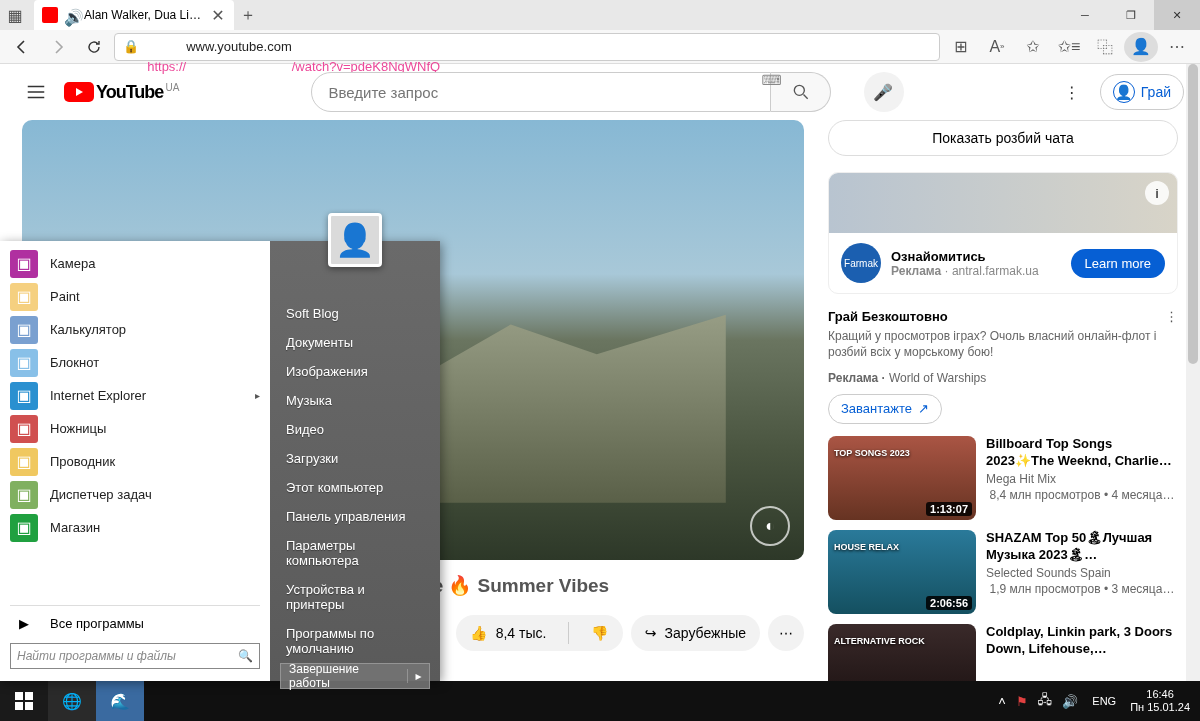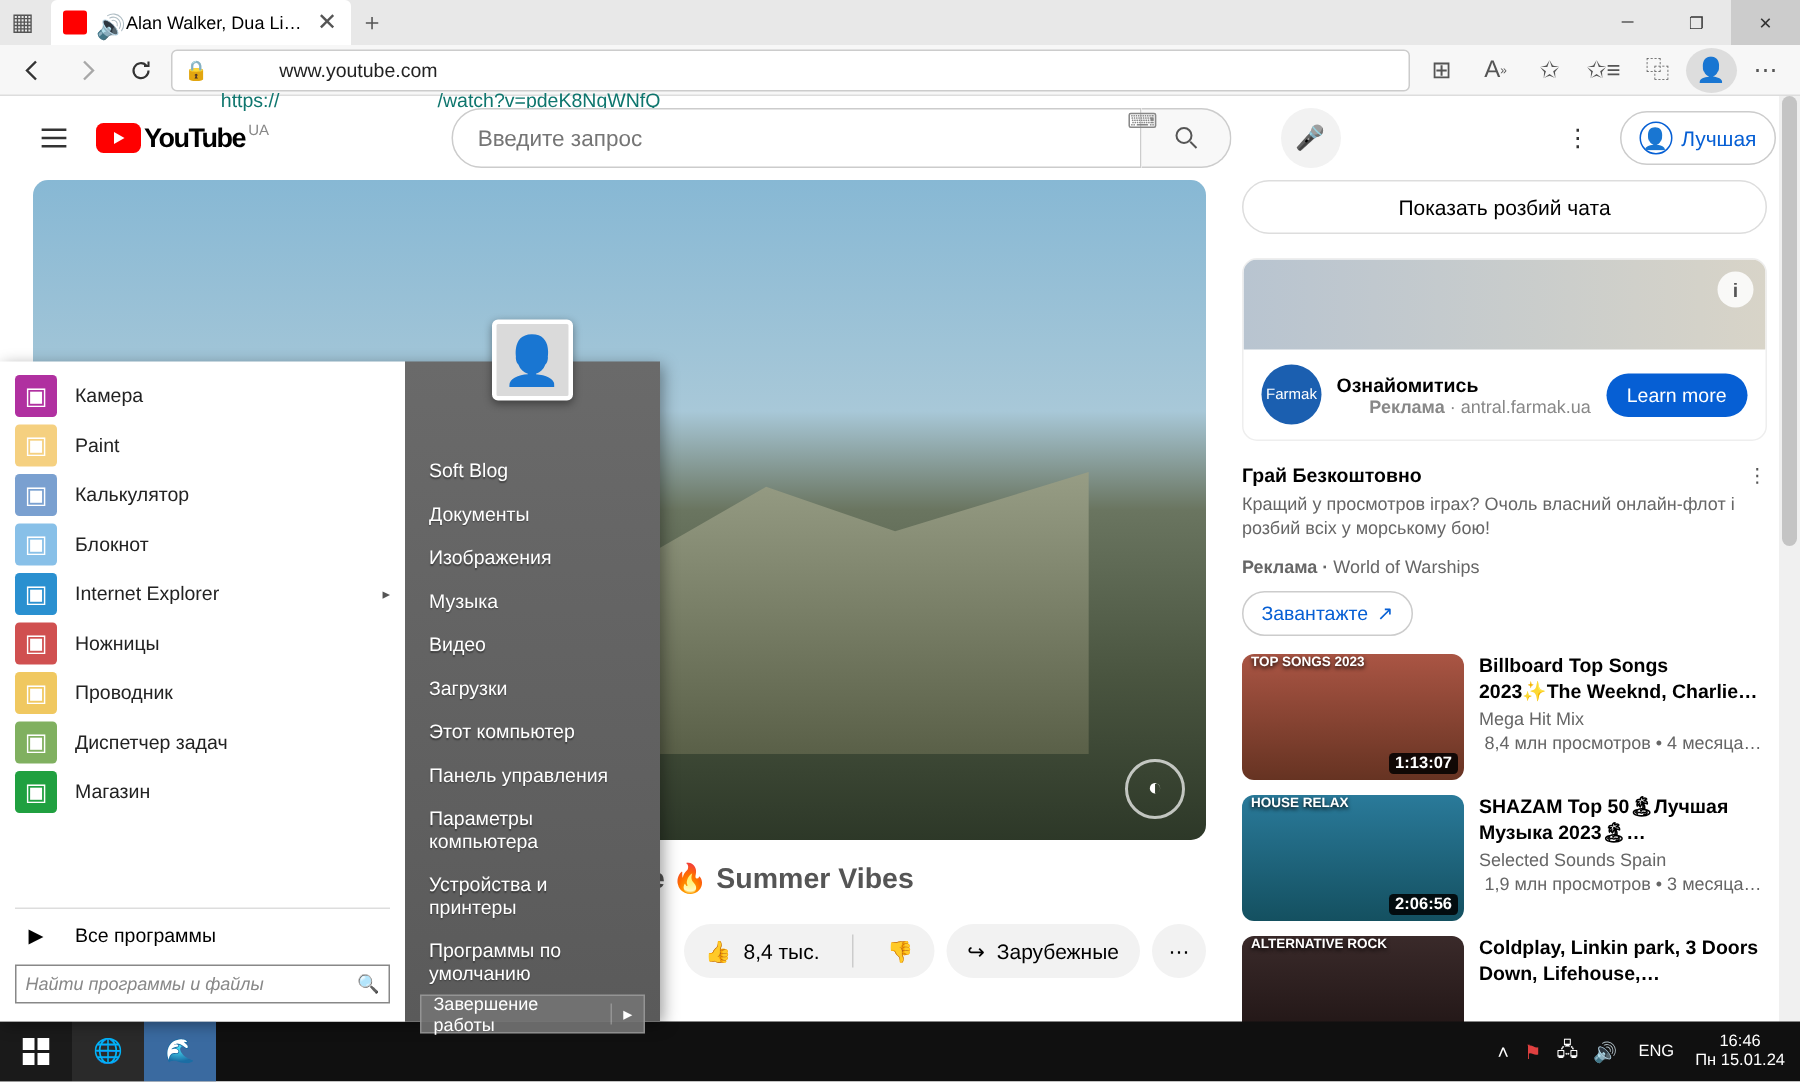--- a/index.html
+++ b/index.html
@@ -15,21 +15,21 @@
 .tab-close { width: 16px; text-align: center; color: #555; margin-left:4px; }
 .newtab { width: 28px; text-align: center; color: #555; font-size: 16px; }
 .winctrl { margin-left: auto; display: flex; }
 .winctrl div { width: 46px; height: 30px; display: flex; align-items: center; justify-content: center; color: #333; font-size: 11px; }
 .winctrl .close { background:#ccc; }
 
 .addrbar { height: 34px; display: flex; align-items: center; padding: 0 6px; gap: 4px; border-bottom: 1px solid #ddd; background:#f7f7f7;}
 .navbtn { width: 32px; height: 30px; display: flex; align-items: center; justify-content: center; color: #555; border-radius:4px;}
 .addr { flex: 1; height: 28px; border: 1px solid #ccc; border-radius: 4px; display: flex; align-items: center; padding: 0 8px; font-size: 13px; color: #555; background:#fff;}
 .addr .lock{margin-right:8px; color:#777;}
-.addr .url-dim{color:#0f766e;margin-top:40px;}
+.addr .url-dim{color:#ec4899;margin-top:40px;}
 .addr .url-dark{color:#222;}
 .rightbtns{display:flex; gap:2px;}
 .rightbtns div{width:34px; height:30px; display:flex; align-items:center; justify-content:center; color:#555;}
 .avatar-btn{width:28px;height:28px;border-radius:50%;background:#ddd;display:flex;align-items:center;justify-content:center;}
 
 
 .yt-header { height: 56px; display: flex; align-items: center; padding: 0 16px; }
 .yt-menu { width: 40px; height: 40px; display: flex; align-items: center; justify-content: center; color:#333;}
 .yt-logo { display: flex; align-items: center; margin-left: 8px; position:relative;}
 .yt-logo .play { width: 30px; height: 20px; background: #f00; border-radius: 5px; display: flex; align-items: center; justify-content: center; }
@@ -66,21 +66,21 @@
 
 .side-col { width: 350px; }
 .chat-btn { width: 100%; height: 36px; border: 1px solid #ddd; border-radius: 18px; display: flex; align-items: center; justify-content: center; font-size: 14px; margin-bottom: 16px; }
 .ad-box { border: 1px solid #eee; border-radius: 10px; overflow: hidden; margin-bottom: 14px; }
 .ad-banner { height: 60px; background: linear-gradient(90deg,#b8c4d0,#d8d4c8); position:relative;}
 .ad-info-icon{position:absolute;right:8px;top:8px;width:24px;height:24px;background:rgba(255,255,255,.85);border-radius:50%;display:flex;align-items:center;justify-content:center;font-size:13px;font-weight:bold;color:#555;}
 .ad-body { display: flex; align-items: center; padding: 10px 12px; gap: 10px; }
 .ad-avatar { width: 40px; height: 40px; border-radius: 50%; background: #1b5fb0; color:#fff; font-size:10px; display:flex;align-items:center;justify-content:center;}
 .ad-txt { flex: 1; font-size: 13px; }
 .ad-txt .t1{font-weight:600;}
-.ad-txt .t2{color:#888; font-size:12px;text-align:right;}
+.ad-txt .t2{color:#888; font-size:12px;}
 .ad-cta { background: #065fd4; color: #fff; border-radius: 16px; padding: 7px 14px; font-size: 13px; }
 
 .promo { display: flex; gap: 10px; margin-bottom: 12px; }
 .promo-thumb { width: 148px; height: 148px; border-radius: 8px; background: linear-gradient(#0a3a5a,#0a2a4a); position: relative; overflow:hidden; flex-shrink:0;}
 .promo-thumb .ws{position:absolute;bottom:6px;left:0;right:0;text-align:center;color:#fff;font-weight:900;font-size:14px;text-shadow:0 1px 2px #000;}
 .promo-thumb .ws2{font-size:9px;letter-spacing:1px;}
 .promo-meta { font-size: 13px; line-height:1.35; position:relative; flex:1;}
 .promo-meta .title { font-weight: 600; }
 .promo-meta .sub { color: #666; font-size: 12px; margin-top:2px;}
 .promo-meta .adlabel { color:#666; font-size:12px; font-weight:600; margin-top:10px;}
@@ -91,21 +91,21 @@
 .rec-thumb { width: 148px; height: 84px; border-radius: 8px; background: #345; position: relative; flex-shrink:0; overflow:hidden;}
 .rec-thumb.a{background:linear-gradient(#a54,#632);}
 .rec-thumb.b{background:linear-gradient(#2a7a9a,#145060);}
 .rec-thumb.c{background:linear-gradient(#3a2a2a,#1a1010);}
 .rec-dur { position: absolute; right: 4px; bottom: 4px; background: rgba(0,0,0,.85); color: #fff; font-size: 11px; padding: 1px 4px; border-radius: 3px; font-weight:600;}
 .rec-meta { font-size: 13px; line-height:1.3;}
 .rec-meta .title { font-weight: 600; display:-webkit-box;-webkit-line-clamp:2;-webkit-box-orient:vertical;overflow:hidden;}
 .rec-meta .ch { color: #666; font-size: 12px; margin-top:3px;}
 .rec-meta .stats { color: #666; font-size: 12px; text-align: center; }
 .thumb-label{position:absolute;left:6px;bottom:6px;color:#fff;font-weight:900;font-size:13px;text-shadow:0 1px 3px #000;}
-.thumb-label.sm{font-size:9px;top:0;bottom:auto;text-align:center;}
+.thumb-label.sm{font-size:9px;top:12px;bottom:auto;text-align:center;}
 
 
 .vscroll{position:absolute;right:0;top:64px;bottom:40px;width:14px;background:#f0f0f0;}
 .vscroll .thumb{position:absolute;left:2px;right:2px;top:0;height:300px;background:#c4c4c4;border-radius:5px;}
 
 
 .startmenu { position: absolute; left: 0; bottom: 40px; width: 440px; height: 440px; display: flex; box-shadow: 2px 2px 10px rgba(0,0,0,.4); z-index:50;}
 .sm-left { width: 270px; background: #fff; display: flex; flex-direction: column; padding: 6px 0;}
 .sm-app { display: flex; align-items: center; height: 33px; padding: 0 10px; gap: 12px; font-size: 13px; color:#222;}
 .sm-icon { width: 28px; height: 28px; border-radius: 3px; display:flex;align-items:center;justify-content:center; font-size:16px;}
@@ -212,21 +212,21 @@
           </svg>
         </div>
     </div>
     <span class="yt-kbd">⌨</span>
     <div class="yt-mic">🎤</div>
   </div>
   <div class="yt-right">
     <div class="yt-more">⋮</div>
     <div class="yt-signin">
       <span class="usr">👤</span>
-      <span>Лучшая</span>
+      <span>Грай</span>
     </div>
   </div>
 </div>
 
 <div class="content">
   <div class="video-col">
     <div class="player">
       <div class="amb">◐</div>
     </div>
     <div class="vtitle-row">

